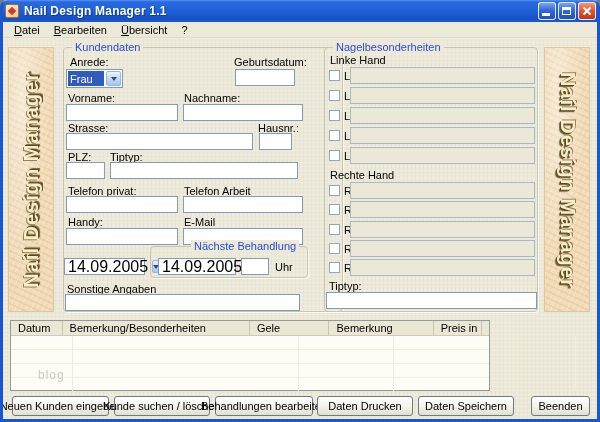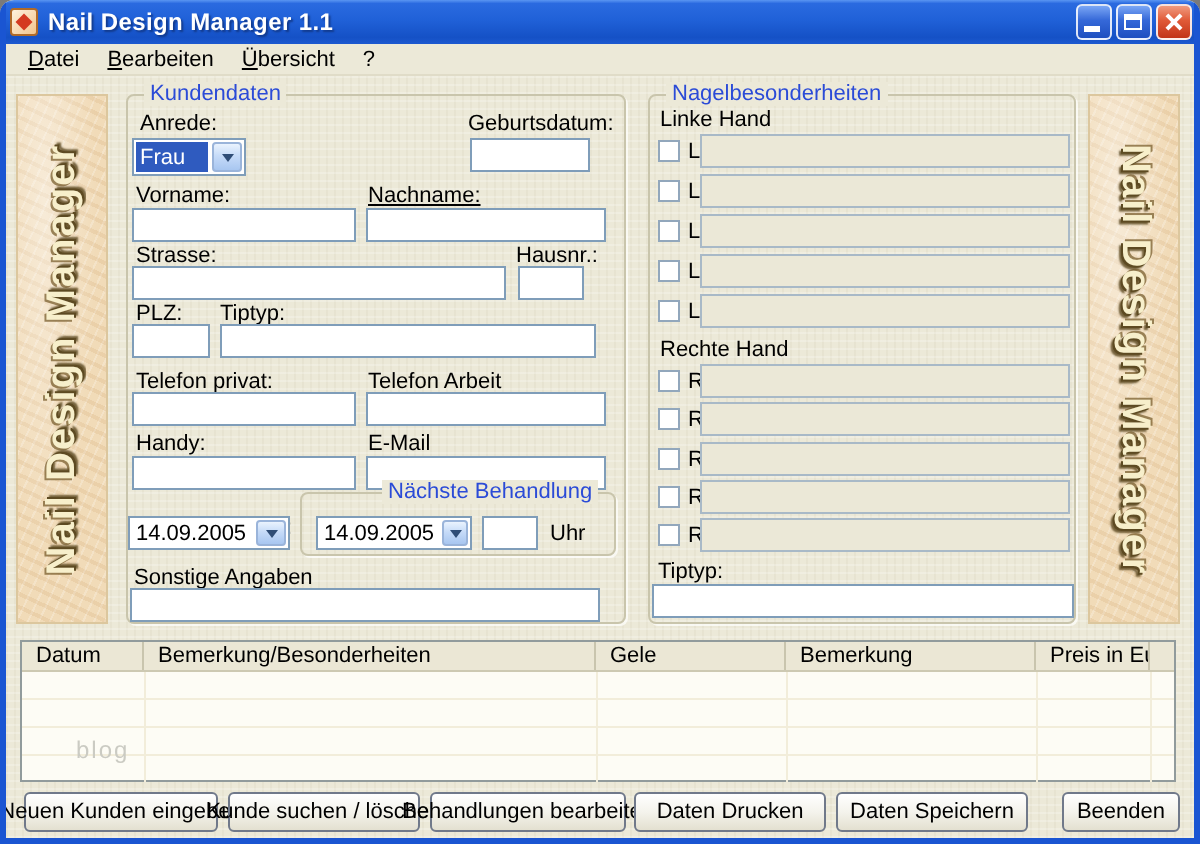--- a/index.html
+++ b/index.html
@@ -67,30 +67,30 @@
   .groupbox-label { position:absolute; top:-7px; font-size:11px; color:#2b4bd7;
     background:#ece9d8; padding:0 3px; white-space:nowrap; }
   .lbl { position:absolute; font-size:11px; color:#000; white-space:nowrap; }
   
   .field { position:absolute; background:#fff; border:1px solid #7f9db9;
     font-family:"Liberation Sans",sans-serif; font-size:11px; padding:0 3px; }
   .field.dis { background:#ebe8d7; border-color:#a8b9c7; }
   .combo { position:absolute; background:#fff; border:1px solid #7f9db9; display:flex; }
   .combo .sel { flex:1; margin:1px; background:#2f5bbf; color:#fff; font-size:11px;
     padding:0 2px; line-height:12px; display:flex; align-items:center; }
-  .combo .val { flex:1; font-size:11px; color:#000; padding:0 3px; display:flex; align-items:center; }
+  .combo .val { flex:1; font-size:16px; color:#000; padding:0 3px; display:flex; align-items:center; }
   .arrow-btn { width:15px; margin:1px; border:1px solid #9ab4da; border-radius:2px;
     background: linear-gradient(180deg,#eaf3fe,#c6dbf8 45%,#a8c6f0);
     display:flex; align-items:center; justify-content:center; }
   .arrow-btn::after { content:""; width:0; height:0;
     border-left:3px solid transparent; border-right:3px solid transparent;
     border-top:4px solid #2f4d76; }
   .cb { position:absolute; width:11px; height:11px; background:#fff; border:1px solid #92a7bc; }
   
-  .ltable { position:absolute; left:10px; top:320px; width:578px; height:71px;
+  .ltable { position:absolute; left:10px; top:320px; width:480px; height:71px;
     background:#fdfcf5; border:1px solid #919b9c; }
   .thead { display:flex; height:15px; background:#ebe7d5; border-bottom:1px solid #cdc9b2; }
   .th { font-size:11px; color:#000; padding:0 0 0 7px; line-height:14px;
     border-right:1px solid #c9c5ae; overflow:hidden; white-space:nowrap; }
   .tbody { position:relative; height:55px; }
   .rowline { position:absolute; left:0; right:0; height:1px; background:#f2edda; }
   .colline { position:absolute; top:0; bottom:0; width:1px; background:#f2edda; }
   .watermark { position:absolute; font-size:12px; color:#cbcbc3; letter-spacing:1px; }
   
   .btn { position:absolute; top:396px; height:20px; border:1px solid #70798a; border-radius:3px;
@@ -129,36 +129,36 @@
 
   <div class="content-bg"></div>
 
   <div class="banner left" style="left:8px;top:47px;width:46px;height:265px;">
     <span>Nail Design Manager</span>
   </div>
   <div class="banner right" style="left:544px;top:47px;width:46px;height:265px;">
     <span>Nail Design Manager</span>
   </div>
 
-  <div class="groupbox" style="left:63px;top:47px;width:250px;height:265px;padding-left:26px;">
+  <div class="groupbox" style="left:63px;top:47px;width:280px;height:265px;padding-left:26px;">
     <span class="groupbox-label" style="left:8px;">Kundendaten</span>
   </div>
 
   <span class="lbl" style="left:70px;top:56px;">Anrede:</span>
   <div class="combo" style="left:66px;top:69px;width:57px;height:19px;">
     <span class="sel">Frau</span>
     <span class="arrow-btn"></span>
   </div>
 
   <span class="lbl" style="left:234px;top:56px;">Geburtsdatum:</span>
   <input class="field" style="left: 235px; top: 69px; width: 60px; height: 17px;">
 
   <span class="lbl" style="left:68px;top:92px;">Vorname:</span>
   <input class="field" style="left: 66px; top: 104px; width: 112px; height: 17px;">
-  <span class="lbl" style="left:184px;top:92px;text-decoration:underline;">Nachname:</span>
+  <span class="lbl" style="left:184px;top:92px;">Nachname:</span>
   <input class="field" style="left: 183px; top: 104px; width: 120px; height: 17px;">
 
   <span class="lbl" style="left:68px;top:122px;">Strasse:</span>
   <input class="field" style="left: 66px; top: 133px; width: 187px; height: 17px;">
   <span class="lbl" style="left:258px;top:122px;">Hausnr.:</span>
   <input class="field" style="left: 259px; top: 133px; width: 33px; height: 17px;">
 
   <span class="lbl" style="left:68px;top:151px;">PLZ:</span>
   <input class="field" style="left: 66px; top: 162px; width: 39px; height: 17px;">
   <span class="lbl" style="left:110px;top:151px;">Tiptyp:</span>

